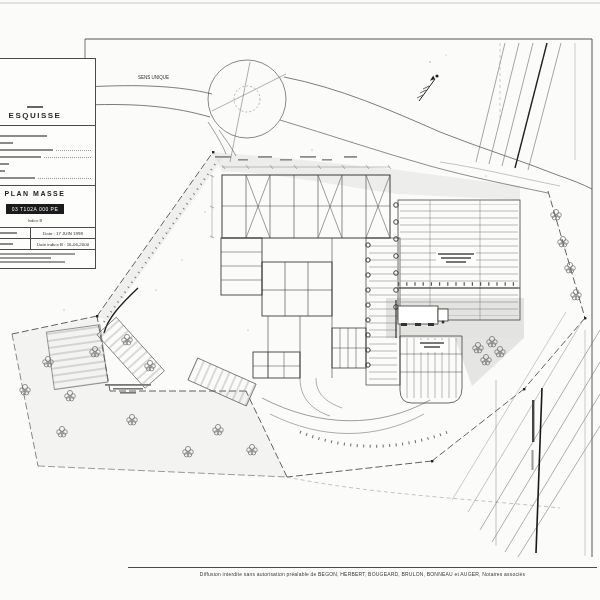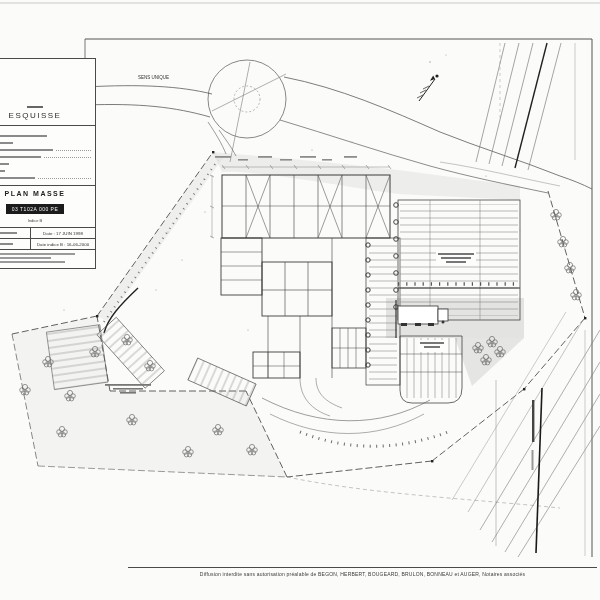--- a/index.html
+++ b/index.html
@@ -13,21 +13,21 @@
   svg.plan{position:absolute;left:0;top:0;}
 
   
   .title-block{
     position:absolute;left:-26px;top:58px;width:122px;height:211px;
     background:#fdfdfc;border:1px solid #4a4a4a;box-sizing:border-box;
     font-family:"Liberation Sans","DejaVu Sans",sans-serif;
   }
   .tb-s1{height:66px;display:flex;flex-direction:column;justify-content:flex-end;align-items:center;padding-bottom:5px;box-sizing:border-box;}
   .tb-dash{width:16px;height:2px;background:#666;margin-bottom:3px;}
-  .tb-phase{font-size:8px;font-weight:normal;letter-spacing:1.5px;color:#2c2c2c;}
+  .tb-phase{font-size:8px;font-weight:bold;letter-spacing:1.5px;color:#2c2c2c;}
   .tb-s2{height:60px;border-top:1px solid #4a4a4a;box-sizing:border-box;padding:4px 4px 0 20px;}
   .tb-line{display:flex;align-items:flex-end;height:7px;}
   .tb-bar{height:2px;background:#8a8a8a;}
   .tb-leader{flex:1;border-bottom:1px dotted #9a9a9a;margin-left:3px;}
   .tb-s3{height:42px;border-top:1px solid #4a4a4a;box-sizing:border-box;text-align:center;padding-top:4px;}
   .tb-title{font-size:7px;font-weight:bold;letter-spacing:1.5px;color:#222;}
   .tb-ref{display:inline-block;background:#1b1b1b;color:#f5f5f5;font-size:5px;letter-spacing:.5px;padding:2px 6px;margin-top:3px;}
   .tb-indice{font-size:4px;color:#444;margin-top:3px;}
   .tb-s4{border-top:1px solid #4a4a4a;height:22px;box-sizing:border-box;display:flex;flex-direction:column;}
   .tb-row{flex:1;display:flex;box-sizing:border-box;}

